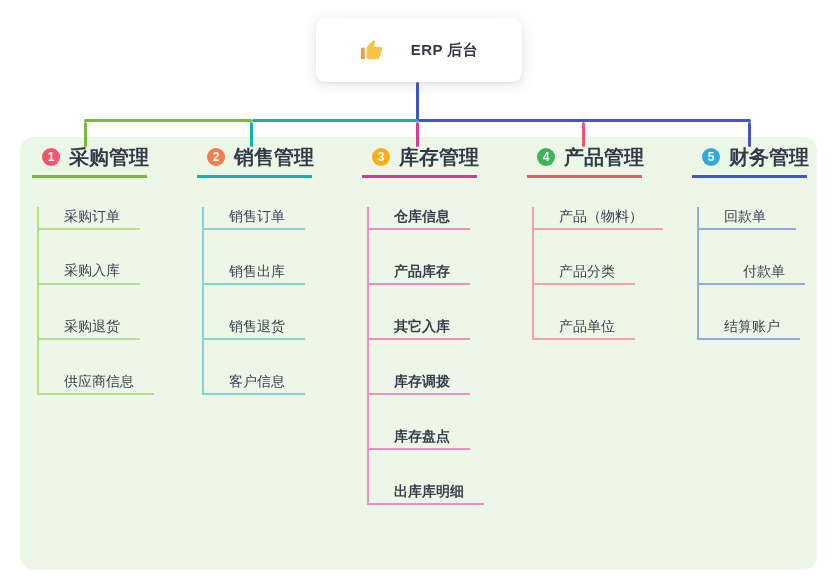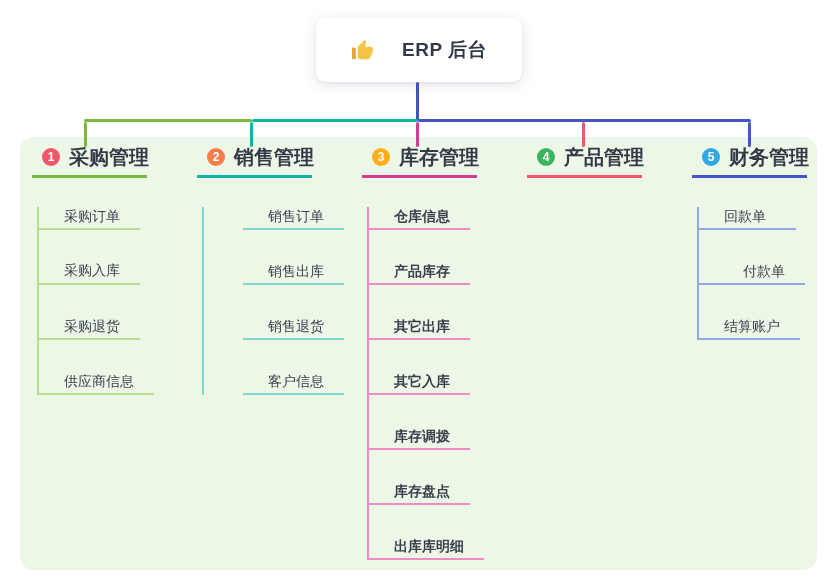--- a/index.html
+++ b/index.html
@@ -12,21 +12,21 @@
     position:absolute; left:20px; top:137px; width:797px; height:433px;
     border-radius:14px;
   }
   .root-node {
     position:absolute; left:316px; top:18px; width:206px; height:64px;
     background:#ffffff; border-radius:9px;
     box-shadow:0 3px 14px rgba(45,65,95,0.14), 0 1px 3px rgba(45,65,95,0.08);
     display:flex; align-items:center; justify-content:center; gap:11px;
     z-index:3;
   }
-  .root-title { font-size:19px; font-weight:600; color:#333a47; letter-spacing:0.5px;margin-left:17px; }
+  .root-title { font-size:15px; font-weight:600; color:#333a47; letter-spacing:0.5px;margin-left:17px; }
   .thumb-icon { display:flex; align-items:center; }
   .line { position:absolute; z-index:1; border-radius:2px; }
   .branch { position:absolute; top:146px; width:170px; z-index:2; }
   .branch-header {
     display:flex; align-items:center; gap:9px;
     padding:0 0 7px 10px; width:115px; box-sizing:border-box;
     border-bottom:3px solid transparent;
   }
   .badge {
     width:18px; height:18px; border-radius:50%; flex:none;
@@ -85,49 +85,53 @@
           <div class="child" style="border-bottom-color: rgb(185, 221, 144);">采购退货</div>
           <div class="child" style="border-bottom-color: rgb(185, 221, 144);">供应商信息</div>
         </div>
   </div>
 
   <div class="branch" style="left: 197px;">
     <div class="branch-header" style="border-bottom-color: rgb(16, 181, 166);">
       <span class="badge" style="background: rgb(248, 125, 74);">2</span>
       <span class="branch-title">销售管理</span>
     </div>
-    <div class="branch-children" style="border-left-color: rgb(130, 216, 207); padding-left: 39px;">
+    <div class="branch-children" style="border-left-color: rgb(130, 216, 207);">
           <div class="child" style="border-bottom-color: rgb(130, 216, 207);">销售订单</div>
           <div class="child" style="border-bottom-color: rgb(130, 216, 207);">销售出库</div>
           <div class="child" style="border-bottom-color: rgb(130, 216, 207);">销售退货</div>
           <div class="child" style="border-bottom-color: rgb(130, 216, 207);">客户信息</div>
         </div>
   </div>
 
   <div class="branch" style="left: 362px;">
     <div class="branch-header" style="border-bottom-color: rgb(214, 59, 143);">
       <span class="badge" style="background: rgb(252, 173, 23);">3</span>
       <span class="branch-title">库存管理</span>
     </div>
     <div class="branch-children" style="border-left-color: rgb(239, 141, 194); font-weight: bold;">
           <div class="child" style="border-bottom-color: rgb(239, 141, 194);">仓库信息</div>
           <div class="child" style="border-bottom-color: rgb(239, 141, 194);">产品库存</div>
-          <div class="child" style="border-bottom-color: rgb(239, 141, 194);">其它出库</div>
           <div class="child" style="border-bottom-color: rgb(239, 141, 194);">其它入库</div>
           <div class="child" style="border-bottom-color: rgb(239, 141, 194); text-align: right;">库存调拨</div>
           <div class="child" style="border-bottom-color: rgb(239, 141, 194); text-align: center;">库存盘点</div>
           <div class="child" style="border-bottom-color: rgb(239, 141, 194);">出库库明细</div>
         </div>
   </div>
 
   <div class="branch" style="left: 527px;">
     <div class="branch-header" style="border-bottom-color: rgb(240, 86, 107);">
       <span class="badge" style="background: rgb(59, 180, 91);">4</span>
       <span class="branch-title">产品管理</span>
     </div>
+    <div class="branch-children" style="border-left-color: rgb(247, 160, 168);">
+          <div class="child" style="border-bottom-color: rgb(247, 160, 168);">产品（物料）</div>
+          <div class="child" style="border-bottom-color: rgb(247, 160, 168);">产品分类</div>
+          <div class="child" style="border-bottom-color: rgb(247, 160, 168);">产品单位</div>
+        </div>
   </div>
 
   <div class="branch" style="left: 692px;">
     <div class="branch-header" style="border-bottom-color: rgb(67, 85, 200);">
       <span class="badge" style="background: rgb(47, 169, 225);">5</span>
       <span class="branch-title">财务管理</span>
     </div>
     <div class="branch-children" style="border-left-color: rgb(148, 169, 228);">
           <div class="child" style="border-bottom-color: rgb(148, 169, 228);">回款单</div>
           <div class="child" style="border-bottom-color: rgb(148, 169, 228); padding-left: 44px;">付款单</div>

